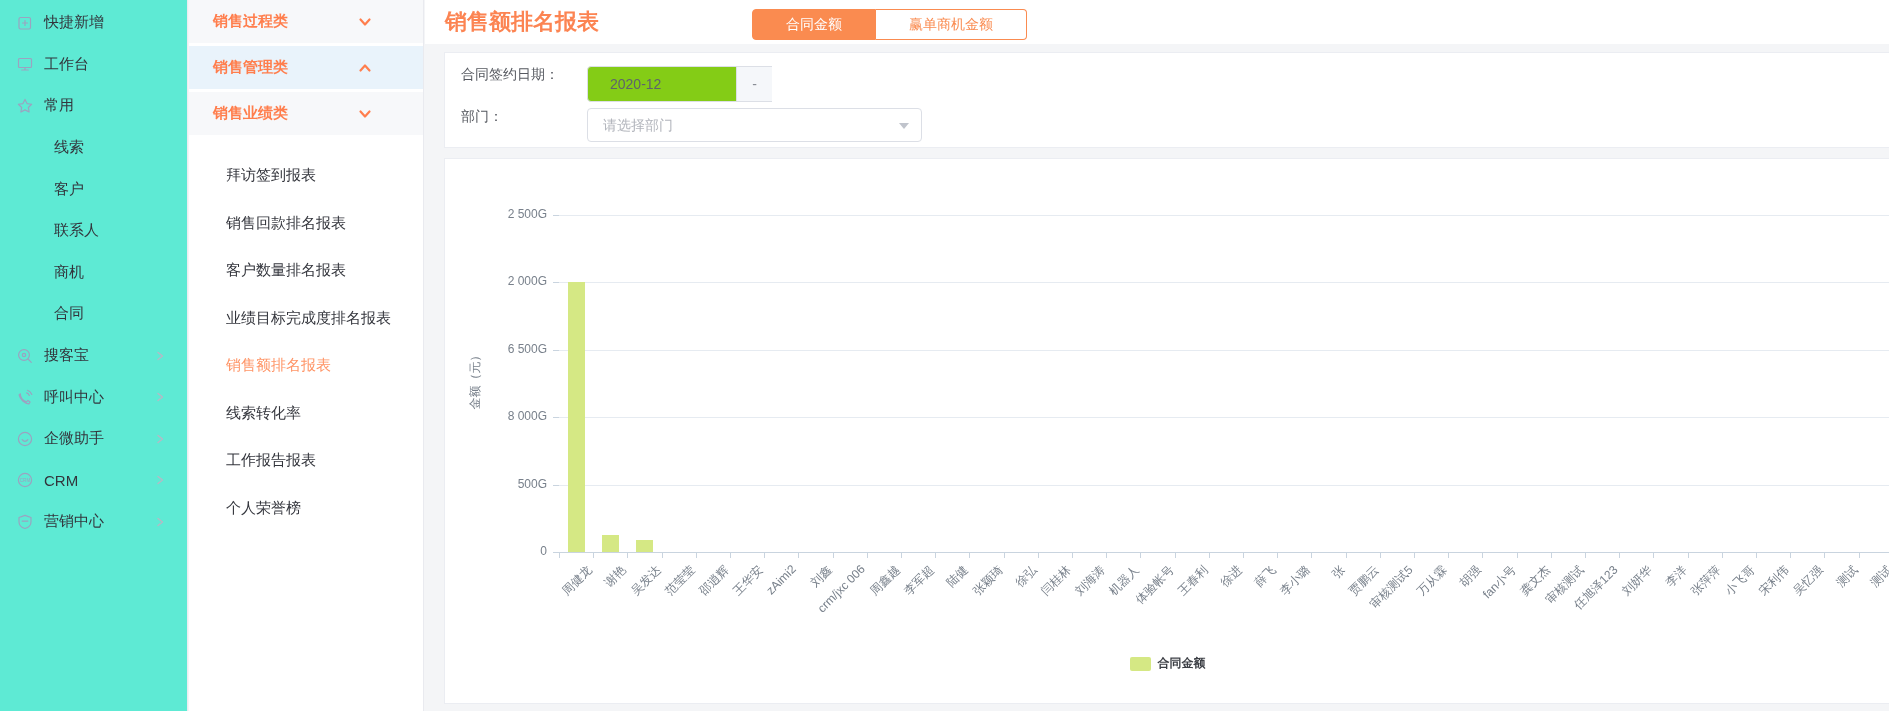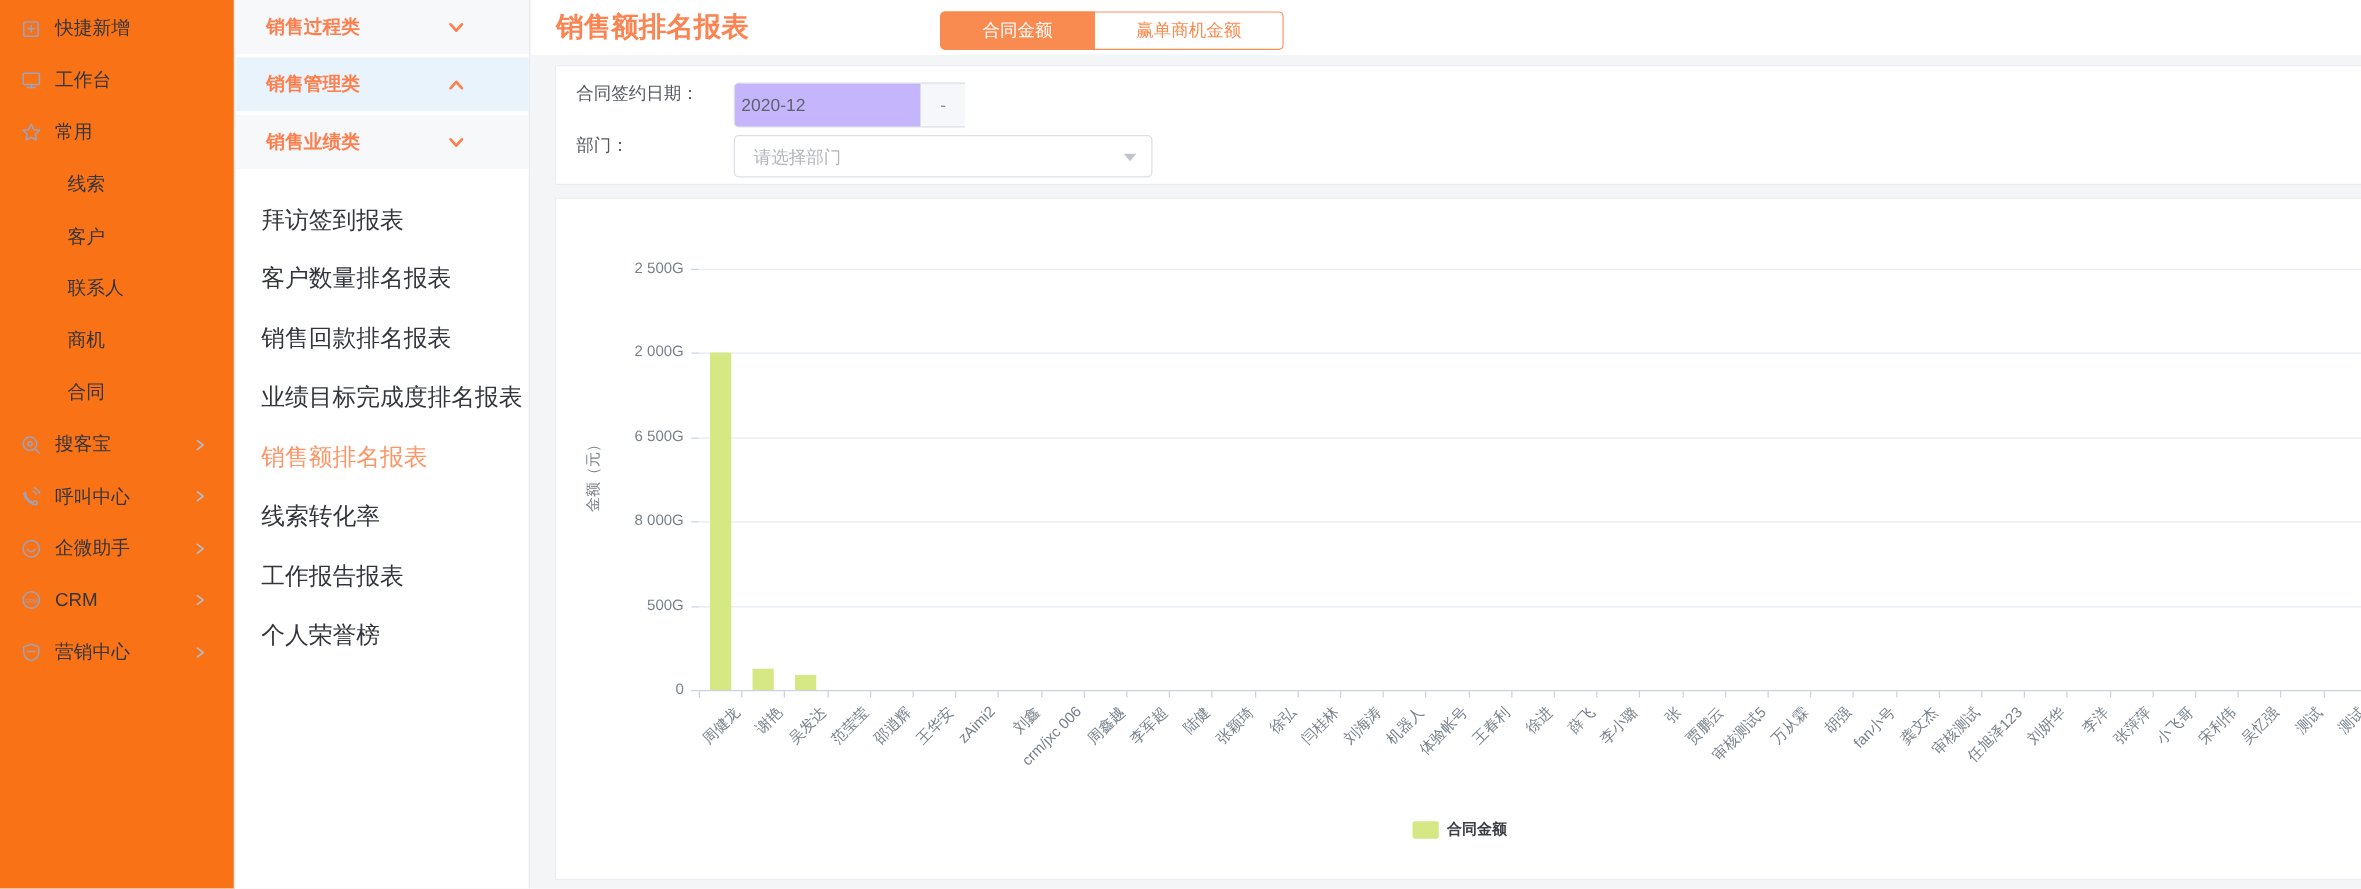--- a/index.html
+++ b/index.html
@@ -1,52 +1,52 @@
 <!DOCTYPE html>
 <html><head>
 <meta charset="utf-8">
 <style>
   html,body{margin:0;padding:0;background:#fff;}
   *{box-sizing:border-box;font-family:"Liberation Sans","DejaVu Sans",sans-serif;}
   .app{position:relative;width:1889px;height:711px;overflow:hidden;background:#f4f5f7;}
 
   
-  .sb1{position:absolute;left:0;top:0;width:188px;height:711px;background:#f97316;border-right:1px solid #ececf1;padding-top:2px;z-index:3;}
+  .sb1{position:absolute;left:0;top:0;width:188px;height:711px;background:#5eead4;border-right:1px solid #ececf1;padding-top:2px;z-index:3;}
   .sb1-item{position:relative;height:41.6px;display:flex;align-items:center;cursor:pointer;color:#33353c;font-size:15px;}
   .sb1-item .ic{position:absolute;left:16px;top:50%;transform:translateY(-50%);width:18px;height:18px;display:flex;}
   .sb1-item .lb{position:absolute;left:44px;white-space:nowrap;}
   .sb1-item.sub .lb{left:54px;}
   .sb1-item .arr{position:absolute;right:22px;top:50%;transform:translateY(-50%);width:10px;height:12px;display:flex;}
 
   
   .sb2{position:absolute;left:189px;top:0;width:235px;height:711px;background:#fff;border-right:1px solid #e9eaef;z-index:3;}
   .cat-row{position:relative;height:43px;margin-bottom:3px;background:#f7f8fa;display:flex;align-items:center;cursor:pointer;}
   .cat-row.expanded{background:#e9f3fb;}
   .cat-row .lb{position:absolute;left:24px;font-size:15px;font-weight:bold;color:#ff7e4d;white-space:nowrap;}
   .cat-row .chev{position:absolute;right:50px;top:50%;transform:translateY(-50%);width:16px;height:12px;display:flex;}
   .rep-list{padding-top:14px;}
-  .rep-item{height:47.5px;display:flex;align-items:center;padding-left:20px;font-size:19px;color:#33353c;cursor:pointer;white-space:nowrap;}
+  .rep-item{height:47.5px;display:flex;align-items:center;padding-left:37px;font-size:15px;color:#33353c;cursor:pointer;white-space:nowrap;}
   .rep-item.active{color:#ff9466;}
 
   
   .main{position:absolute;left:425px;top:0;right:0;height:711px;background:#f4f5f7;}
   .header-strip{position:absolute;left:0;top:0;right:0;height:44px;background:#fff;}
   .page-title{position:absolute;left:20px;top:7px;margin:0;font-size:22px;font-weight:600;color:#fc8452;white-space:nowrap;}
   .tabs{position:absolute;left:327px;top:9px;height:31px;display:flex;}
   .tab{height:31px;line-height:29px;padding:0 33px;font-size:14px;cursor:pointer;border:1px solid #fa8b50;white-space:nowrap;}
   .tab.active{background:#fa8b50;color:#fff;border-radius:4px 0 0 4px;}
   .tab.inactive{background:#fff;color:#fa8b50;border-left:none;border-radius:0 4px 4px 0;}
 
   .filter-card{position:absolute;left:19px;top:52px;right:-2px;height:96px;background:#fff;border:1px solid #ebedf2;}
   .filter-row{position:absolute;left:16px;display:flex;}
   .filter-row.r1{top:13px;height:36px;}
   .filter-row.r2{top:55px;height:34px;}
   .flabel{display:inline-block;width:126px;font-size:14px;color:#55585f;}
   .date-range{display:flex;height:36px;}
-  .date-input{width:150px;height:36px;border:1px solid #dcdfe6;border-radius:4px 0 0 4px;background:#c4b5fd;font-size:14px;color:#5f636b;line-height:34px;padding-left:5px;cursor:text;}
+  .date-input{width:150px;height:36px;border:1px solid #dcdfe6;border-radius:4px 0 0 4px;background:#84cc16;font-size:14px;color:#5f636b;line-height:34px;padding-left:22px;cursor:text;}
   .date-input.end{border-radius:0 4px 4px 0;border-left:none;}
   .date-sep{width:35px;height:36px;background:#f5f7fa;border-top:1px solid #dcdfe6;border-bottom:1px solid #dcdfe6;text-align:center;line-height:34px;color:#8a8e96;font-size:14px;}
   .select{position:relative;width:335px;height:34px;border:1px solid #dcdfe6;border-radius:4px;background:#fff;line-height:32px;padding-left:15px;font-size:14px;color:#b2b5bc;cursor:pointer;}
   .caret{position:absolute;right:12px;top:14px;width:0;height:0;border-left:5px solid transparent;border-right:5px solid transparent;border-top:6px solid #c0c4cc;}
 
   .chart-card{position:absolute;left:19px;top:158px;right:-2px;height:546px;background:#fff;border:1px solid #ebedf2;}
   .gridline{position:absolute;height:1px;background:#e6ebf1;right:0;}
   .axis-x{position:absolute;height:1px;background:#c9d4df;right:0;}
   .ytick-dash{position:absolute;width:6px;height:1px;background:#c9d4df;}
   .xtick{position:absolute;width:1px;height:5px;background:#c9d4df;}
@@ -201,22 +201,22 @@
           <span class="lb">销售业绩类</span>
           <span class="chev">
             <svg width="16" height="12" viewBox="0 0 16 12">
               <polyline points="3.5,3.5 8,8.5 12.5,3.5" fill="none" stroke="#ff7e4d" stroke-width="2.2" stroke-linecap="round" stroke-linejoin="round"></polyline>
             </svg>
           </span>
         </div>
       </div>
     <div class="rep-list" id="sb2-reports">
         <div class="rep-item">拜访签到报表</div>
+        <div class="rep-item">销售回款排名报表</div>
         <div class="rep-item">客户数量排名报表</div>
-        <div class="rep-item">销售回款排名报表</div>
         <div class="rep-item">业绩目标完成度排名报表</div>
         <div class="rep-item active">销售额排名报表</div>
         <div class="rep-item">线索转化率</div>
         <div class="rep-item">工作报告报表</div>
         <div class="rep-item">个人荣誉榜</div>
       </div>
   </aside>
 
   <main class="main">
     <div class="header-strip">

